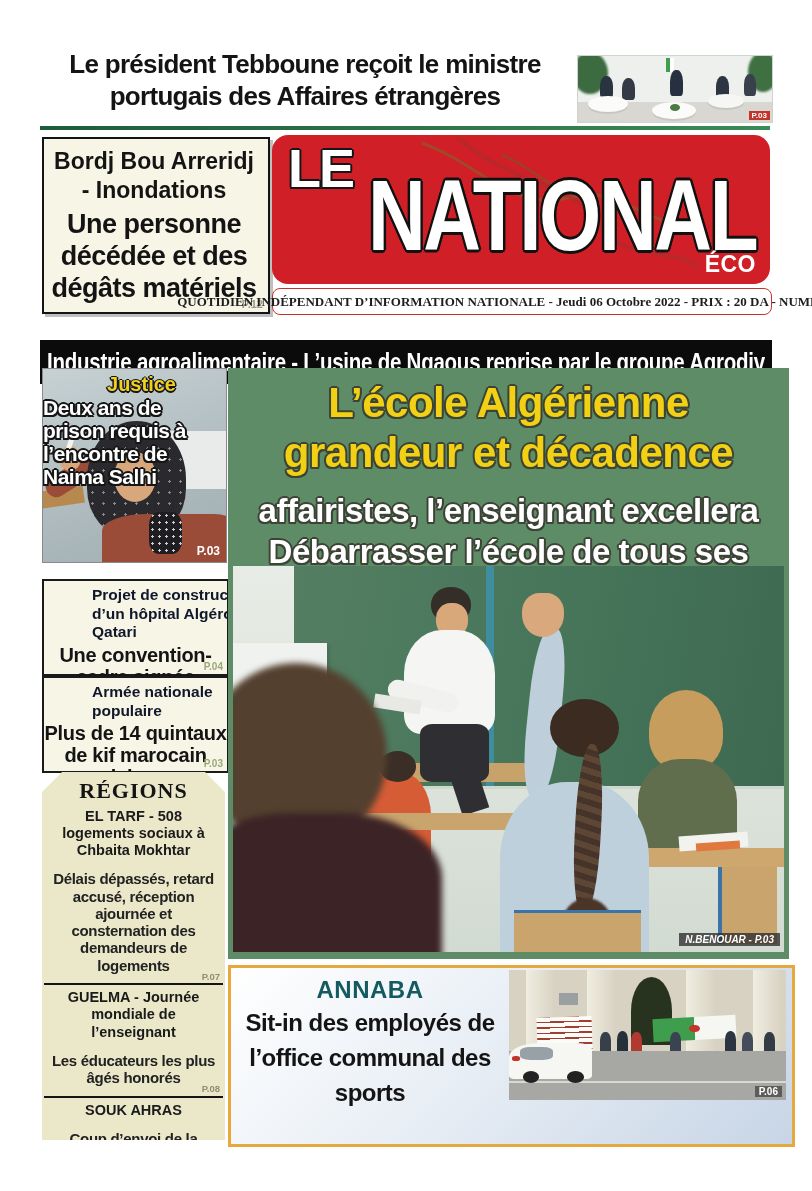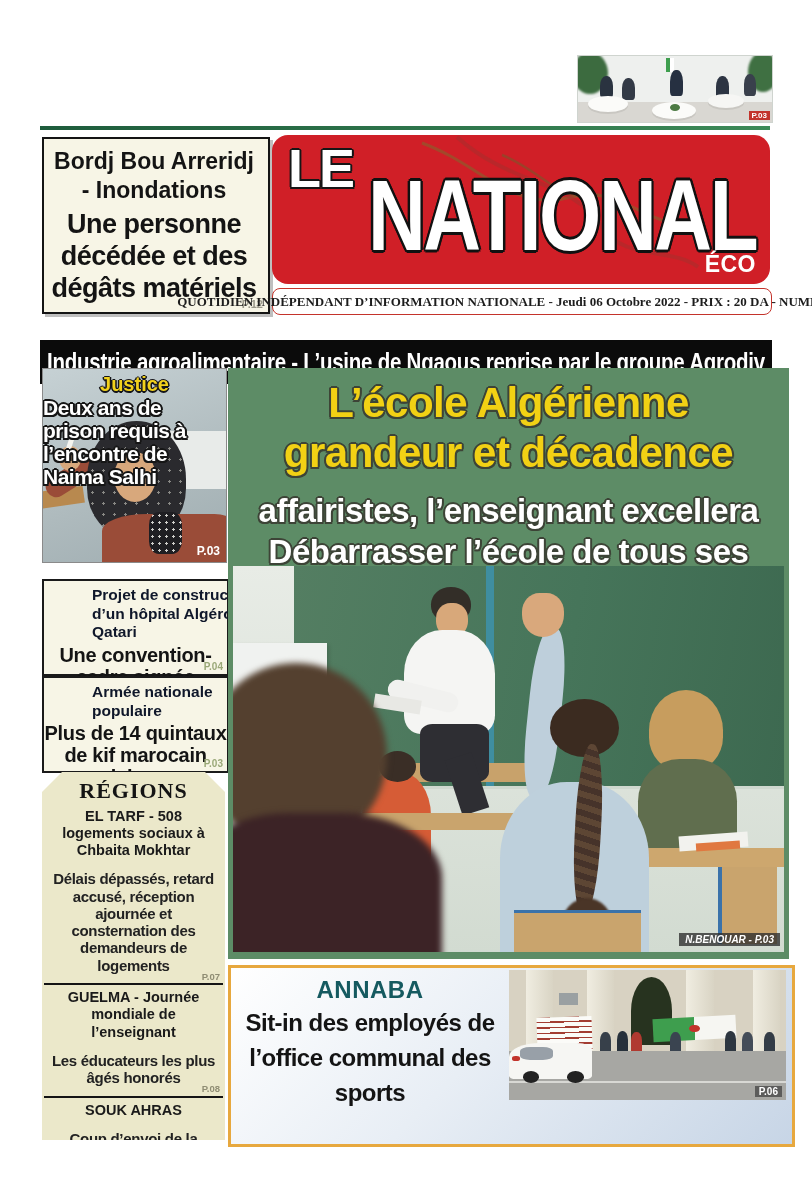--- a/index.html
+++ b/index.html
@@ -102,20 +102,21 @@
 
   .pref-red{position:absolute;right:2px;bottom:2px;background:#c2342c;color:#fff;font-size:8px;
       font-weight:bold;padding:0 3px;z-index:4;}
 </style>
 </head>
 <body>
 
 <div class="page">
 
   <div class="abs top-banner">
+    <div class="abs top-headline">Le président Tebboune reçoit le ministre portugais des Affaires étrangères</div>
     <div class="abs top-photo">
       <div class="abs" style="left:0;bottom:0;width:100%;height:30%;background:#d9d7d2;"></div>
       <div class="abs" style="left:-6px;top:-4px;width:36px;height:42px;background:#3c6b3f;border-radius:50%;filter:blur(1px);"></div>
       <div class="abs" style="right:-6px;top:-4px;width:30px;height:40px;background:#3f7042;border-radius:50%;filter:blur(1px);"></div>
       <div class="abs" style="left:88px;top:2px;width:8px;height:14px;background:linear-gradient(90deg,#3e9e4e 50%,#fff 50%);"></div>
       <div class="abs" style="left:22px;top:20px;width:13px;height:22px;background:#2a3340;border-radius:45% 45% 20% 20%;"></div>
       <div class="abs" style="left:44px;top:22px;width:13px;height:22px;background:#333a46;border-radius:45% 45% 20% 20%;"></div>
       <div class="abs" style="left:92px;top:14px;width:13px;height:26px;background:#263041;border-radius:45% 45% 20% 20%;"></div>
       <div class="abs" style="left:138px;top:20px;width:13px;height:24px;background:#2d3543;border-radius:45% 45% 20% 20%;"></div>
       <div class="abs" style="left:166px;top:18px;width:12px;height:22px;background:#39404c;border-radius:45% 45% 20% 20%;"></div>
@@ -157,21 +158,21 @@
     <div class="jp" style="left:0;top:0;width:100%;height:100%;background:linear-gradient(160deg,#c6d1d4 0%,#aebabd 60%,#9fadb1 100%);"></div>
     <div class="jp" style="right:0;top:32%;width:34%;height:30%;background:#e8ebe9;"></div>
     <div class="jp" style="left:-4%;top:62%;width:26%;height:9%;background:#b8894f;transform:rotate(-8deg);"></div>
     <div class="jp" style="left:0%;top:50%;width:32%;height:11%;background:#9a4c38;transform:rotate(-32deg);border-radius:10px;"></div>
     <div class="jp" style="left:9%;top:40%;width:12%;height:13%;background:#d8a87c;border-radius:50%;"></div>
     <div class="jp" style="left:13%;top:35%;width:3%;height:9%;background:#f5f5f0;transform:rotate(18deg);"></div>
     <div class="jp" style="left:24%;top:27%;width:54%;height:60%;background:#2a2a2e;border-radius:50% 50% 42% 42%;background-image:radial-gradient(#8a8a86 1.3px,transparent 1.3px);background-size:11px 11px;"></div>
     <div class="jp" style="left:39%;top:43%;width:23%;height:26%;background:#d8a87c;border-radius:50%;"></div>
     <div class="jp" style="left:32%;bottom:0;width:70%;height:25%;background:#9a4c38;border-radius:35% 12% 0 0;"></div>
     <div class="jp" style="left:58%;bottom:4%;width:18%;height:22%;background:#1e1e22;border-radius:30%;background-image:radial-gradient(#cfcfcb 1.2px,transparent 1.2px);background-size:7px 7px;"></div>
-    <div class="jp justice-kicker" style="text-shadow:1.5px 0 0 #15151a,-1.5px 0 0 #15151a,0 1.5px 0 #15151a,0 -1.5px 0 #15151a,1px 1px 0 #15151a,-1px 1px 0 #15151a;">Justice</div>
+    <div class="jp justice-kicker" style="text-shadow:1.5px 0 0 #15151a,-1.5px 0 0 #15151a,0 1.5px 0 #15151a,0 -1.5px 0 #15151a,1px 1px 0 #15151a,-1px 1px 0 #15151a;padding-left:7px;">Justice</div>
     <div class="jp justice-headline ol2">Deux ans de prison requis à l’encontre de Naima Salhi</div>
     <div class="jp justice-ref">P.03</div>
   </div>
 
   <div class="abs news-box hopital">
     <div class="nb-kicker">Projet de construction d’un hôpital Algéro-Qatari</div>
     <div class="nb-headline">Une convention-cadre signée</div>
     <div class="nb-ref">P.04</div>
   </div>
   <div class="abs news-box armee">

